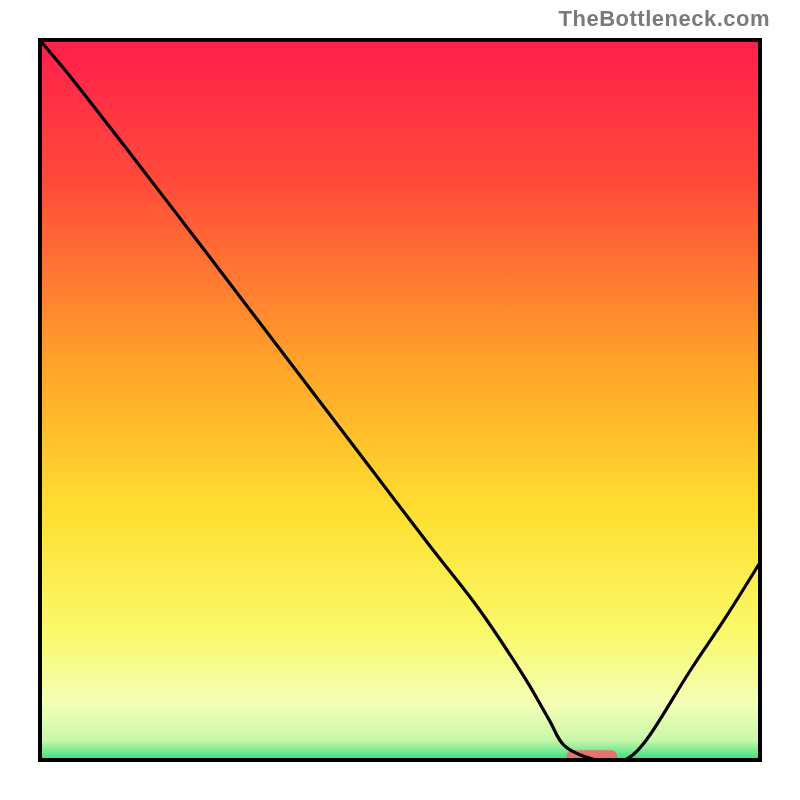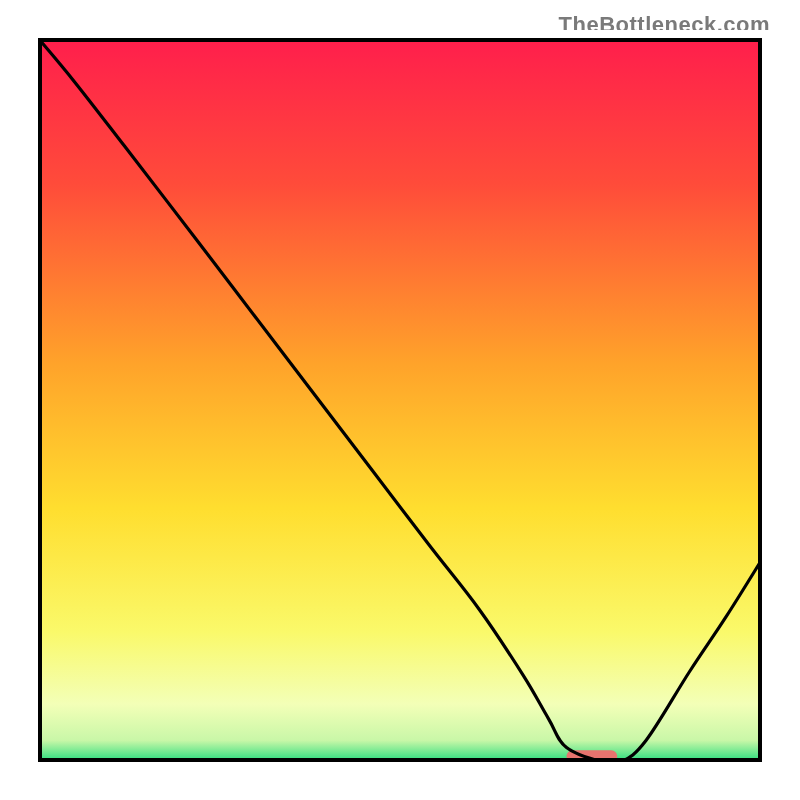--- a/index.html
+++ b/index.html
@@ -1,19 +1,19 @@
 <!DOCTYPE html>
 <html><head>
 <meta charset="utf-8">
 <style>
   html,body{margin:0;padding:0;width:800px;height:800px;overflow:hidden;background:#fff;font-family:Arial,Helvetica,sans-serif;}
   .frame{position:absolute;left:30px;top:30px;width:740px;height:740px;background:#fff;}
   .plot{position:absolute;left:8px;top:8px;width:724px;height:724px;overflow:hidden;}
   .plot-border{position:absolute;left:8px;top:8px;width:724px;height:724px;border:4px solid #000;box-sizing:border-box;}
-  .attribution{position:absolute;right:30px;top:12px;font-weight:bold;color:#7a7a7a;font-size:22px;letter-spacing:0.5px;text-align:center;}
+  .attribution{position:absolute;right:30px;top:6px;font-weight:bold;color:#7a7a7a;font-size:22px;letter-spacing:0.5px;text-align:center;}
   svg{display:block;}
 </style>
 </head>
 <body>
 
 <div class="attribution">TheBottleneck.com</div>
 
 <div class="frame">
   <div class="plot">
     <svg id="chart-svg" width="724" height="724" viewBox="0 0 724 724">

